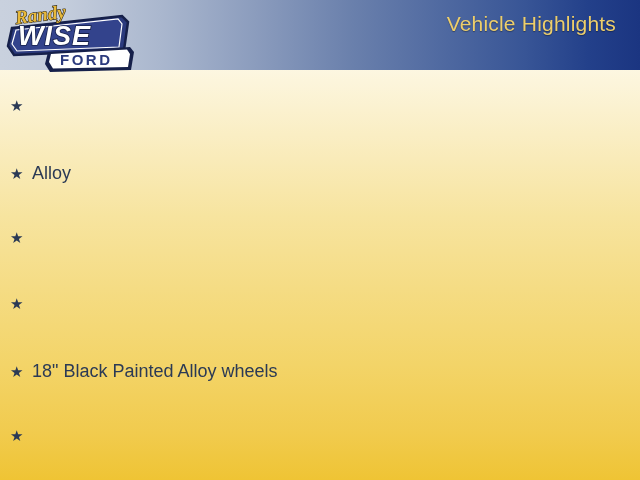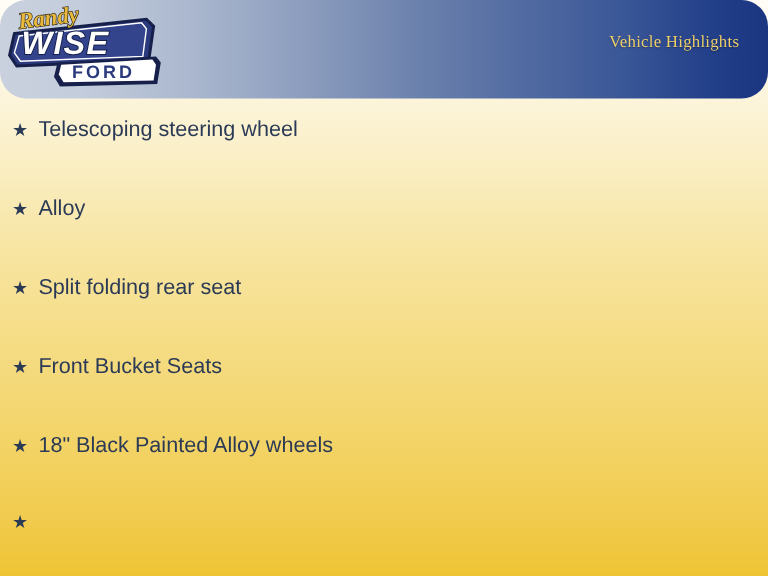--- a/index.html
+++ b/index.html
@@ -21,44 +21,42 @@
       #f1cb4e 90%,
       #efc434 100%);
   }
 
   
   #header {
     position: absolute;
     left: 0;
     top: 0;
     width: 640px;
-    height: 82px;
+    height: 70px;
     background: linear-gradient(to right,
       #c9d1de 0%,
       #c4cddc 10%,
       #aab7ce 25%,
       #8b9cbd 40%,
       #6a80ac 55%,
       #4e68a0 70%,
       #385596 82%,
       #23408a 92%,
       #1b3581 100%);
-    border-radius: 22px;
   }
 
   #header-title {
     position: absolute;
     right: 24px;
-    top: 28px;
-    font-size: 14px;
+    top: 12px;
+    font-size: 21px;
     color: #edce6b;
     letter-spacing: 0.2px;
     white-space: nowrap;
     text-shadow: 0 1px 1px rgba(0,0,0,0.35);
-    font-family: Liberation Serif, serif;
   }
 
   
   #logo {
     position: absolute;
     left: 4px;
     top: 2px;
     width: 136px;
     height: 76px;
   }
@@ -115,36 +113,33 @@
     </svg>
   </div>
 
   <div id="header-title">Vehicle Highlights</div>
 </div>
 
 <div id="highlights">
 
   <div class="hl-row">
     <span class="hl-star">★</span>
-    <span class="hl-text">Telescoping steering wheel</span>
   </div>
 
   <div class="hl-row">
     <span class="hl-star">★</span>
     <span class="hl-text">Alloy</span>
   </div>
 
   <div class="hl-row">
     <span class="hl-star">★</span>
-    <span class="hl-text">Split folding rear seat</span>
   </div>
 
   <div class="hl-row">
     <span class="hl-star">★</span>
-    <span class="hl-text">Front Bucket Seats</span>
   </div>
 
   <div class="hl-row">
     <span class="hl-star">★</span>
     <span class="hl-text">18" Black Painted Alloy wheels</span>
   </div>
 
   <div class="hl-row">
     <span class="hl-star">★</span>
   </div>

